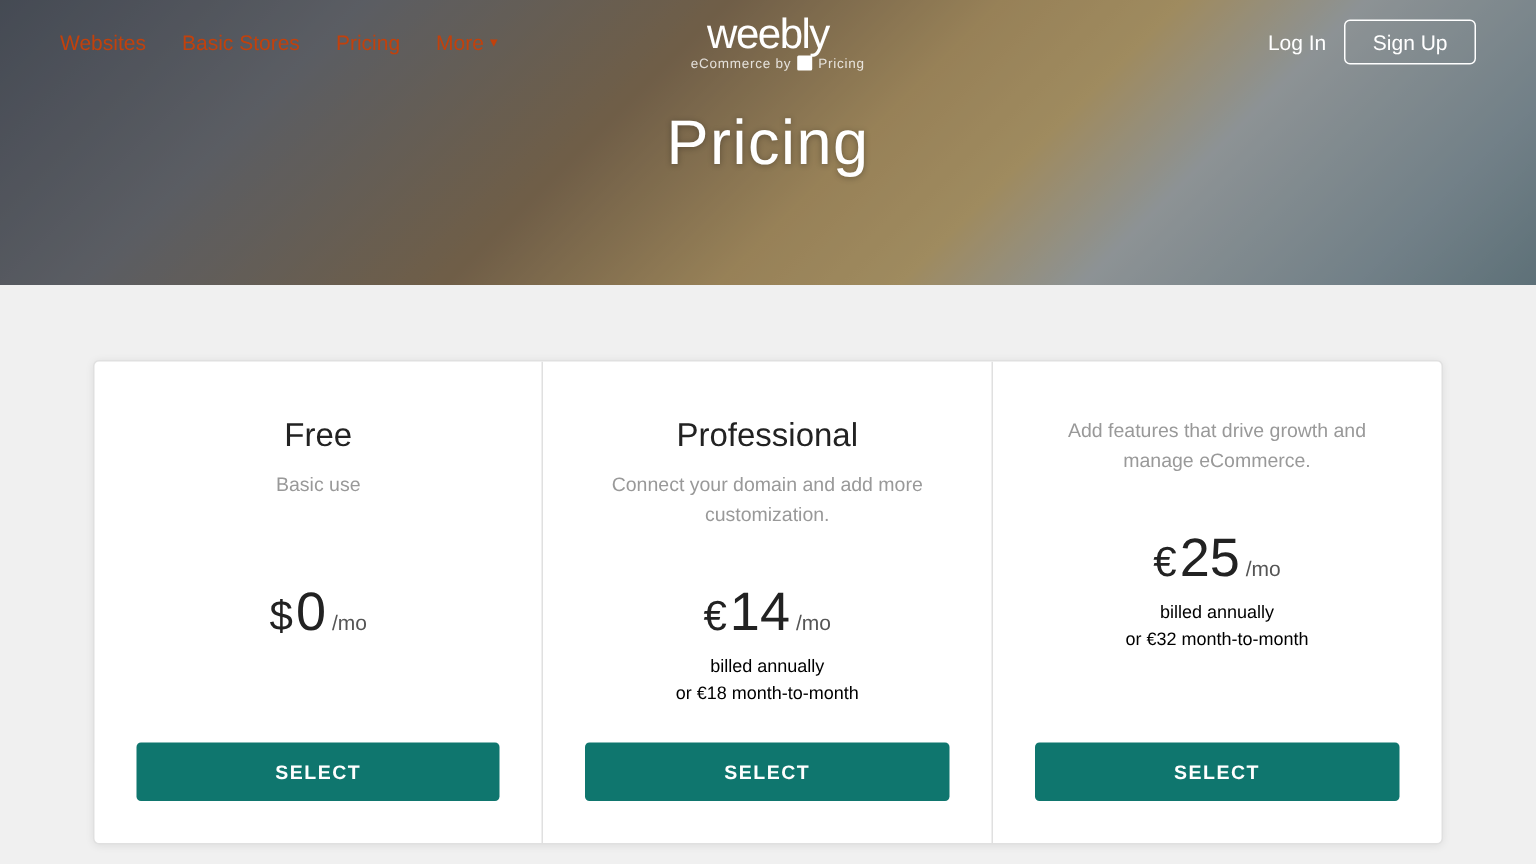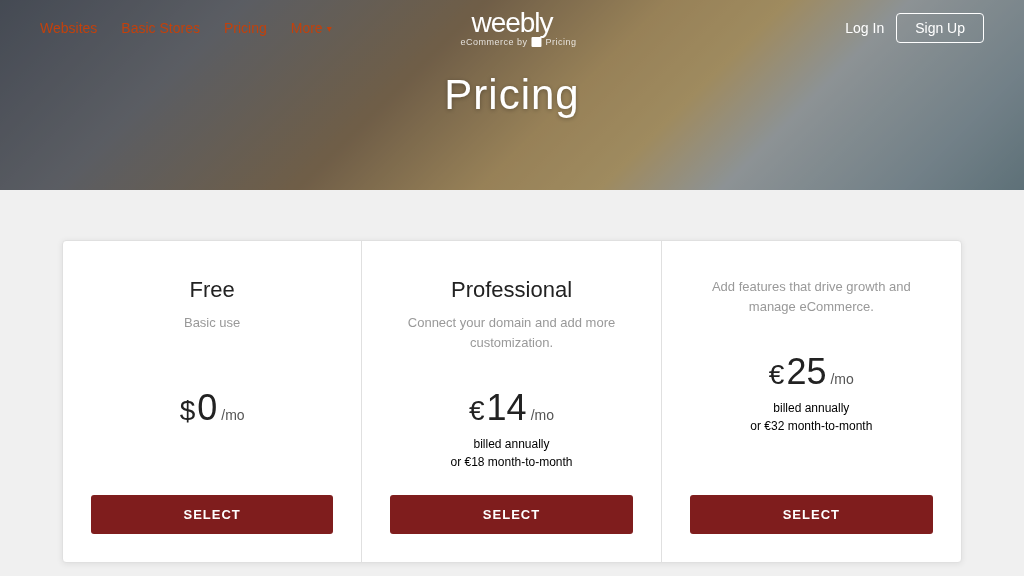--- a/index.html
+++ b/index.html
@@ -192,21 +192,21 @@
     .plan-billing {
       font-size: 12px;
       color: #000000;
       line-height: 1.5;
       margin-bottom: 24px;
       min-height: 32px;
     }
     .btn-select {
       width: 100%;
       padding: 12px;
-      background: #7f1d1d;
+      background: #0f766e;
       color: #fff;
       border: none;
       border-radius: 3px;
       font-size: 13px;
       font-weight: 600;
       letter-spacing: 1px;
       cursor: pointer;
       margin-top: auto;
     }
   </style>

